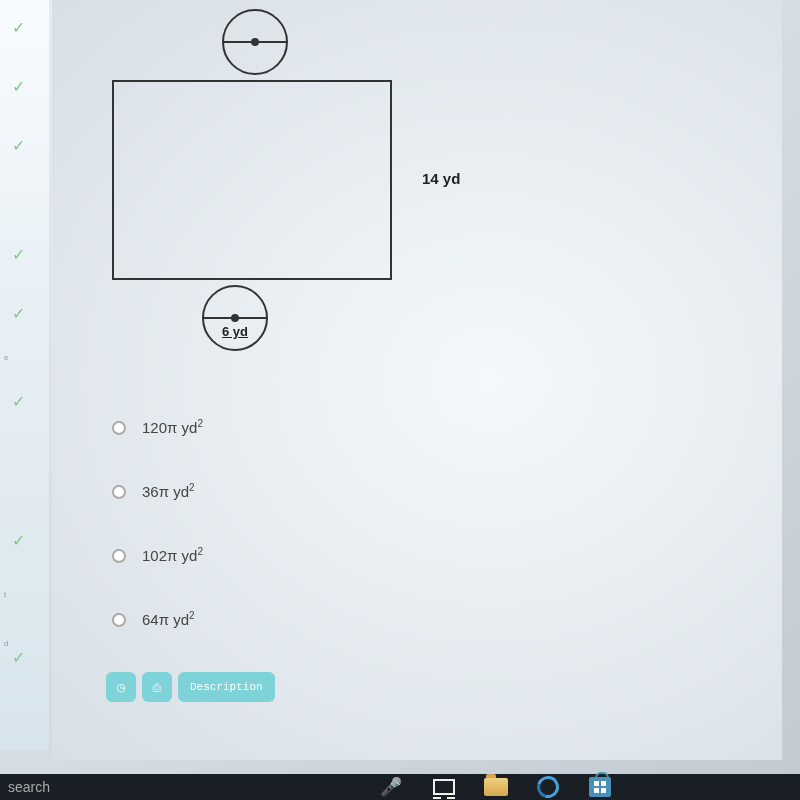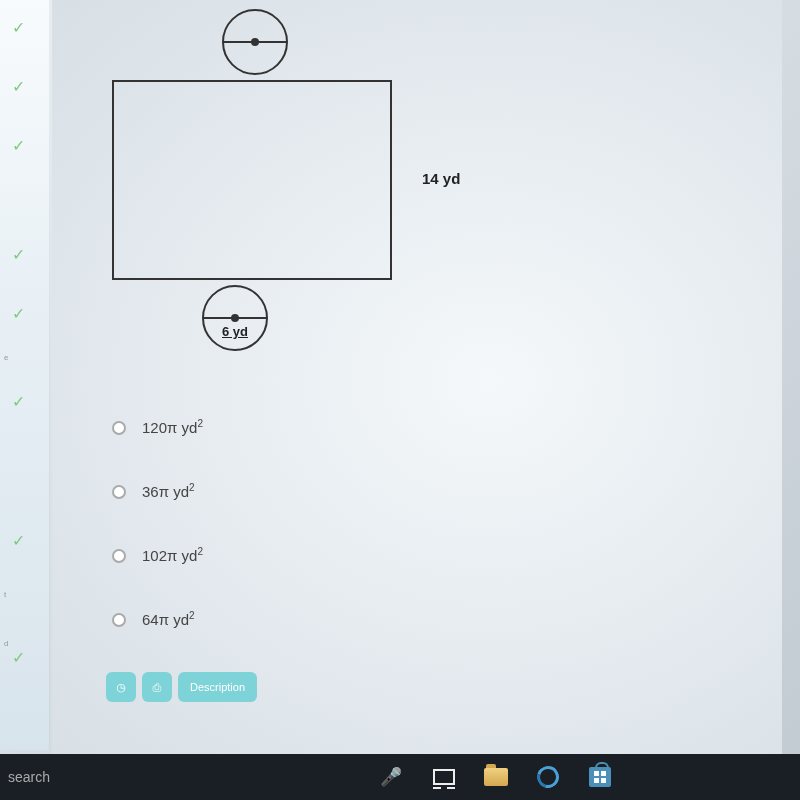--- a/index.html
+++ b/index.html
@@ -182,27 +182,27 @@
       border-radius: 6px;
       height: 30px;
       display: flex;
       align-items: center;
       justify-content: center;
       color: #fff;
       font-size: 11px;
       padding: 0 8px;
     }
     .btn.icon-only { width: 30px; padding: 0; }
-    .btn-desc { padding: 0 12px; }
+    .btn-desc { padding: 0 12px; font-family: Liberation Mono, monospace; }
     .taskbar {
       position: absolute;
       left: 0;
       bottom: 0;
       width: 800px;
-      height: 46px;
+      height: 26px;
       background: #1a1f26;
       display: flex;
       align-items: center;
     }
     .search-box {
       color: #aaa;
       font-size: 14px;
       margin-left: 8px;
     }
     .taskbar-icons {

